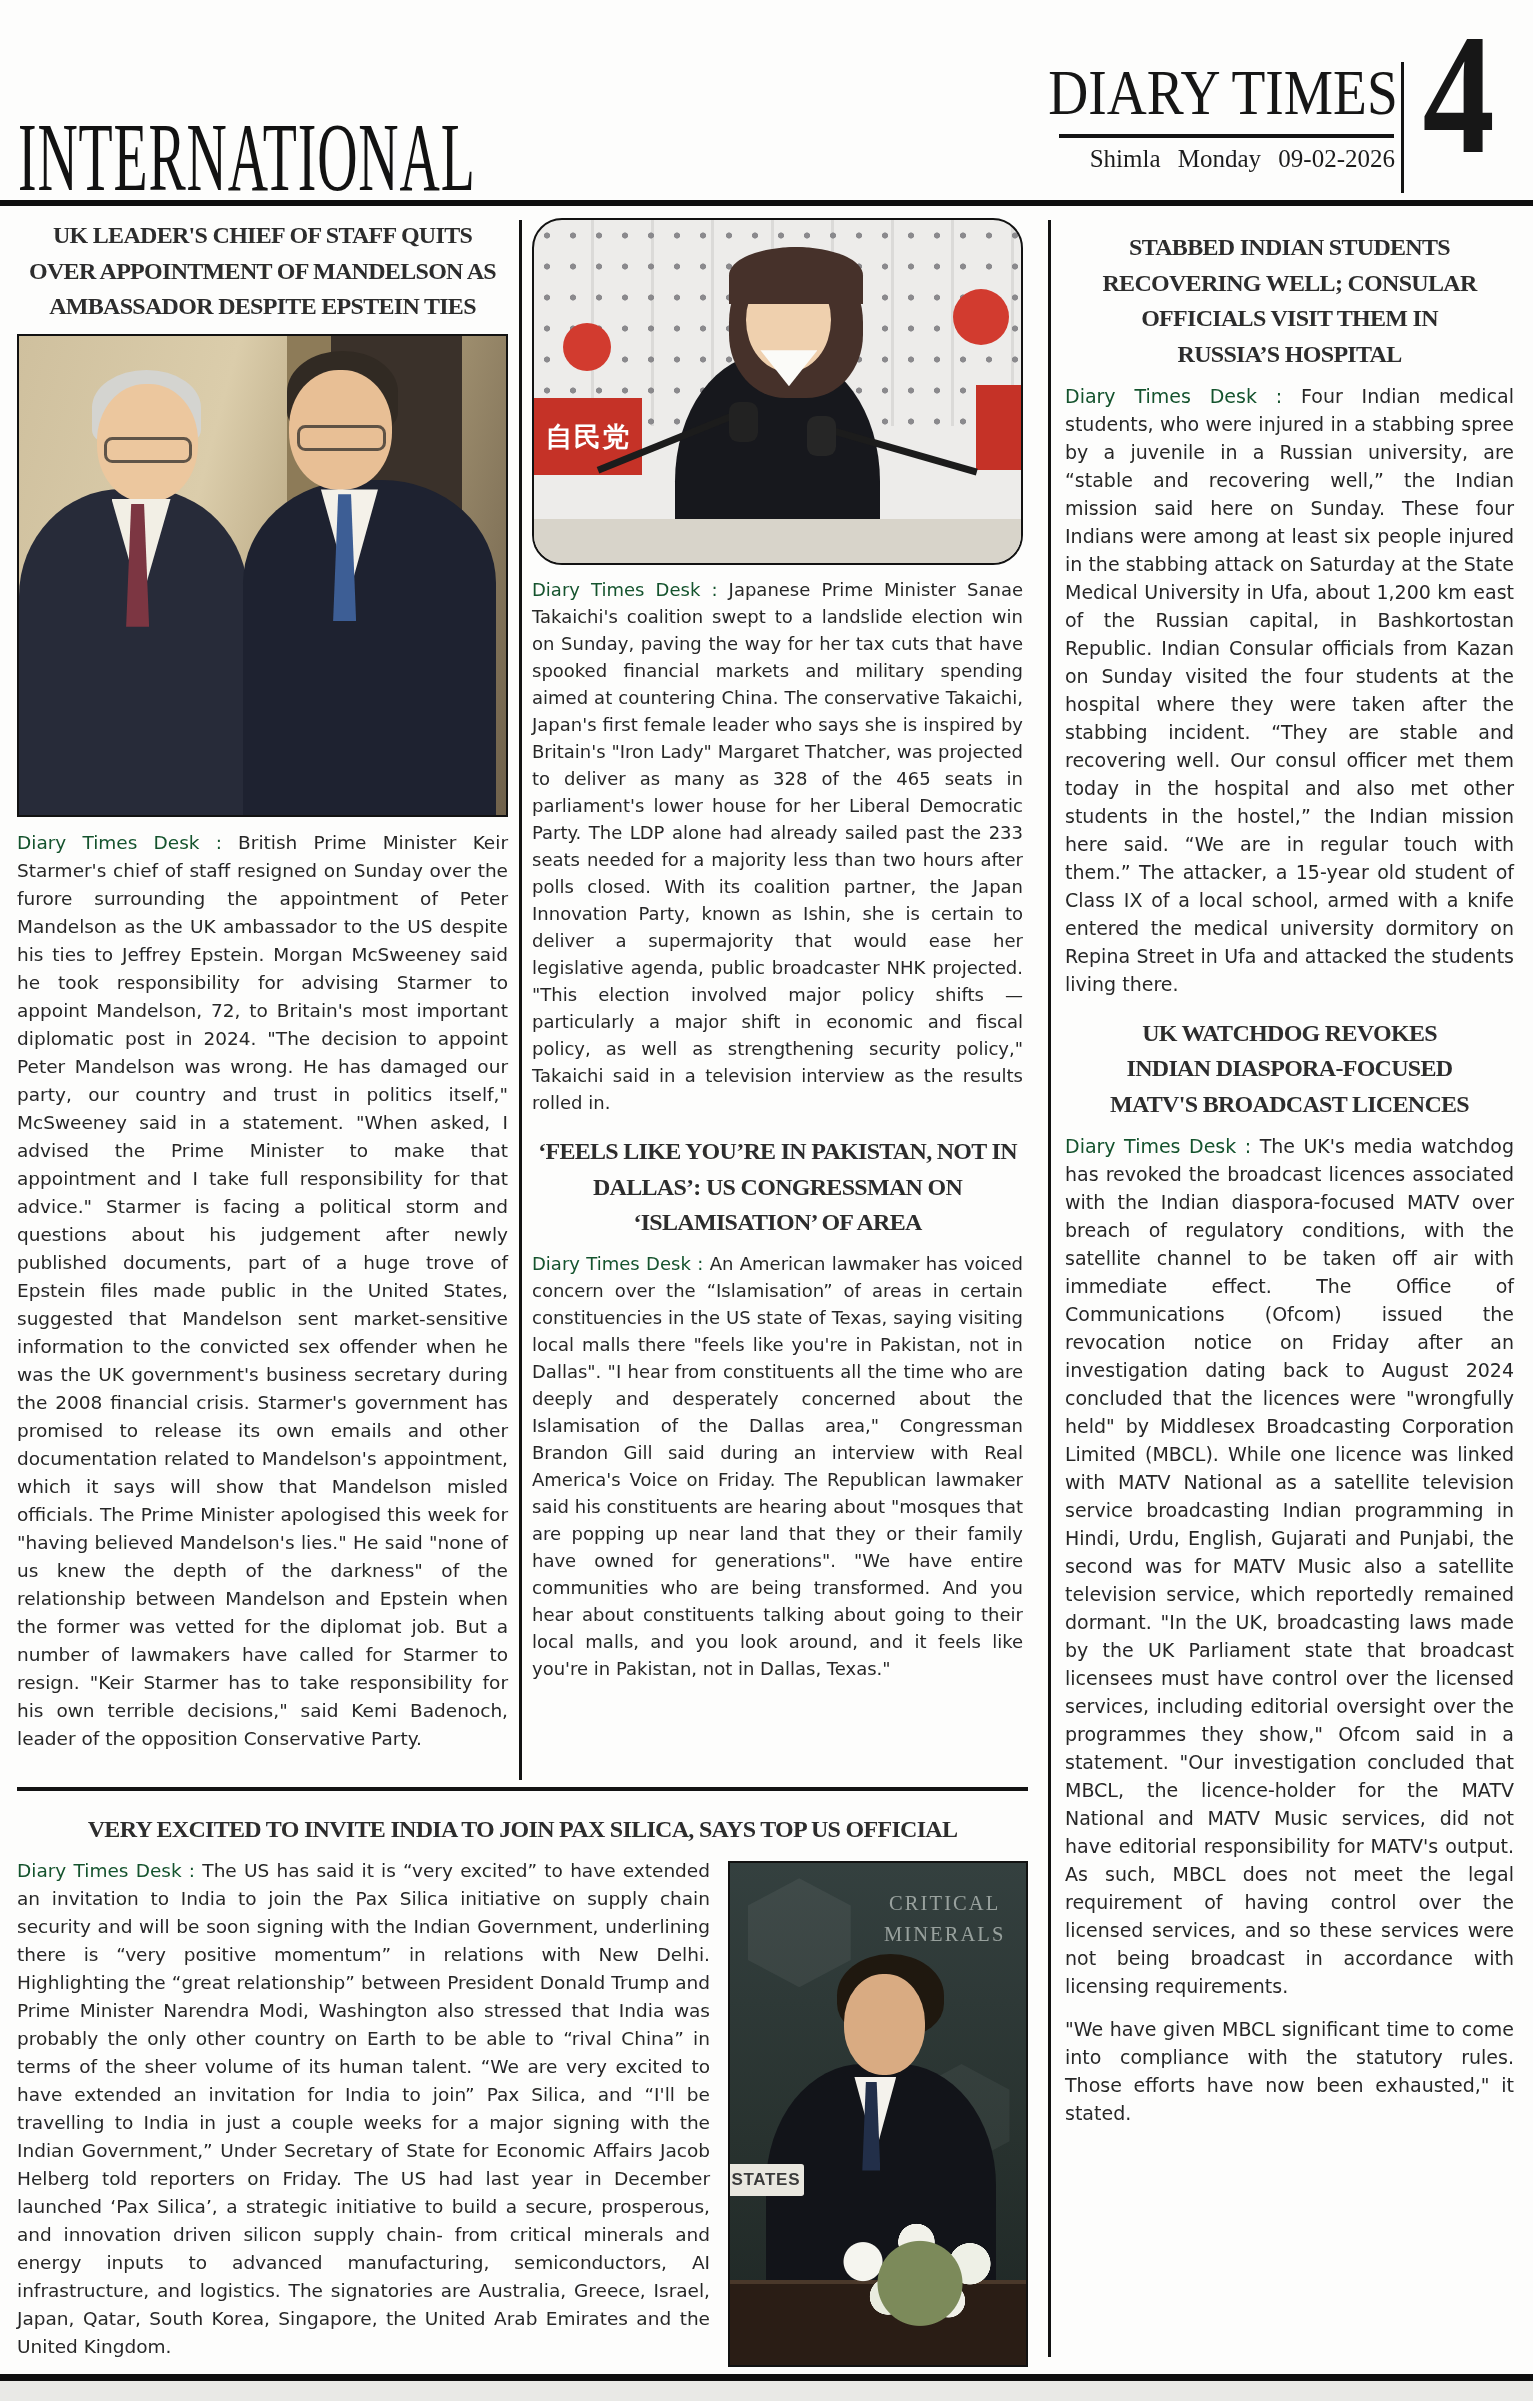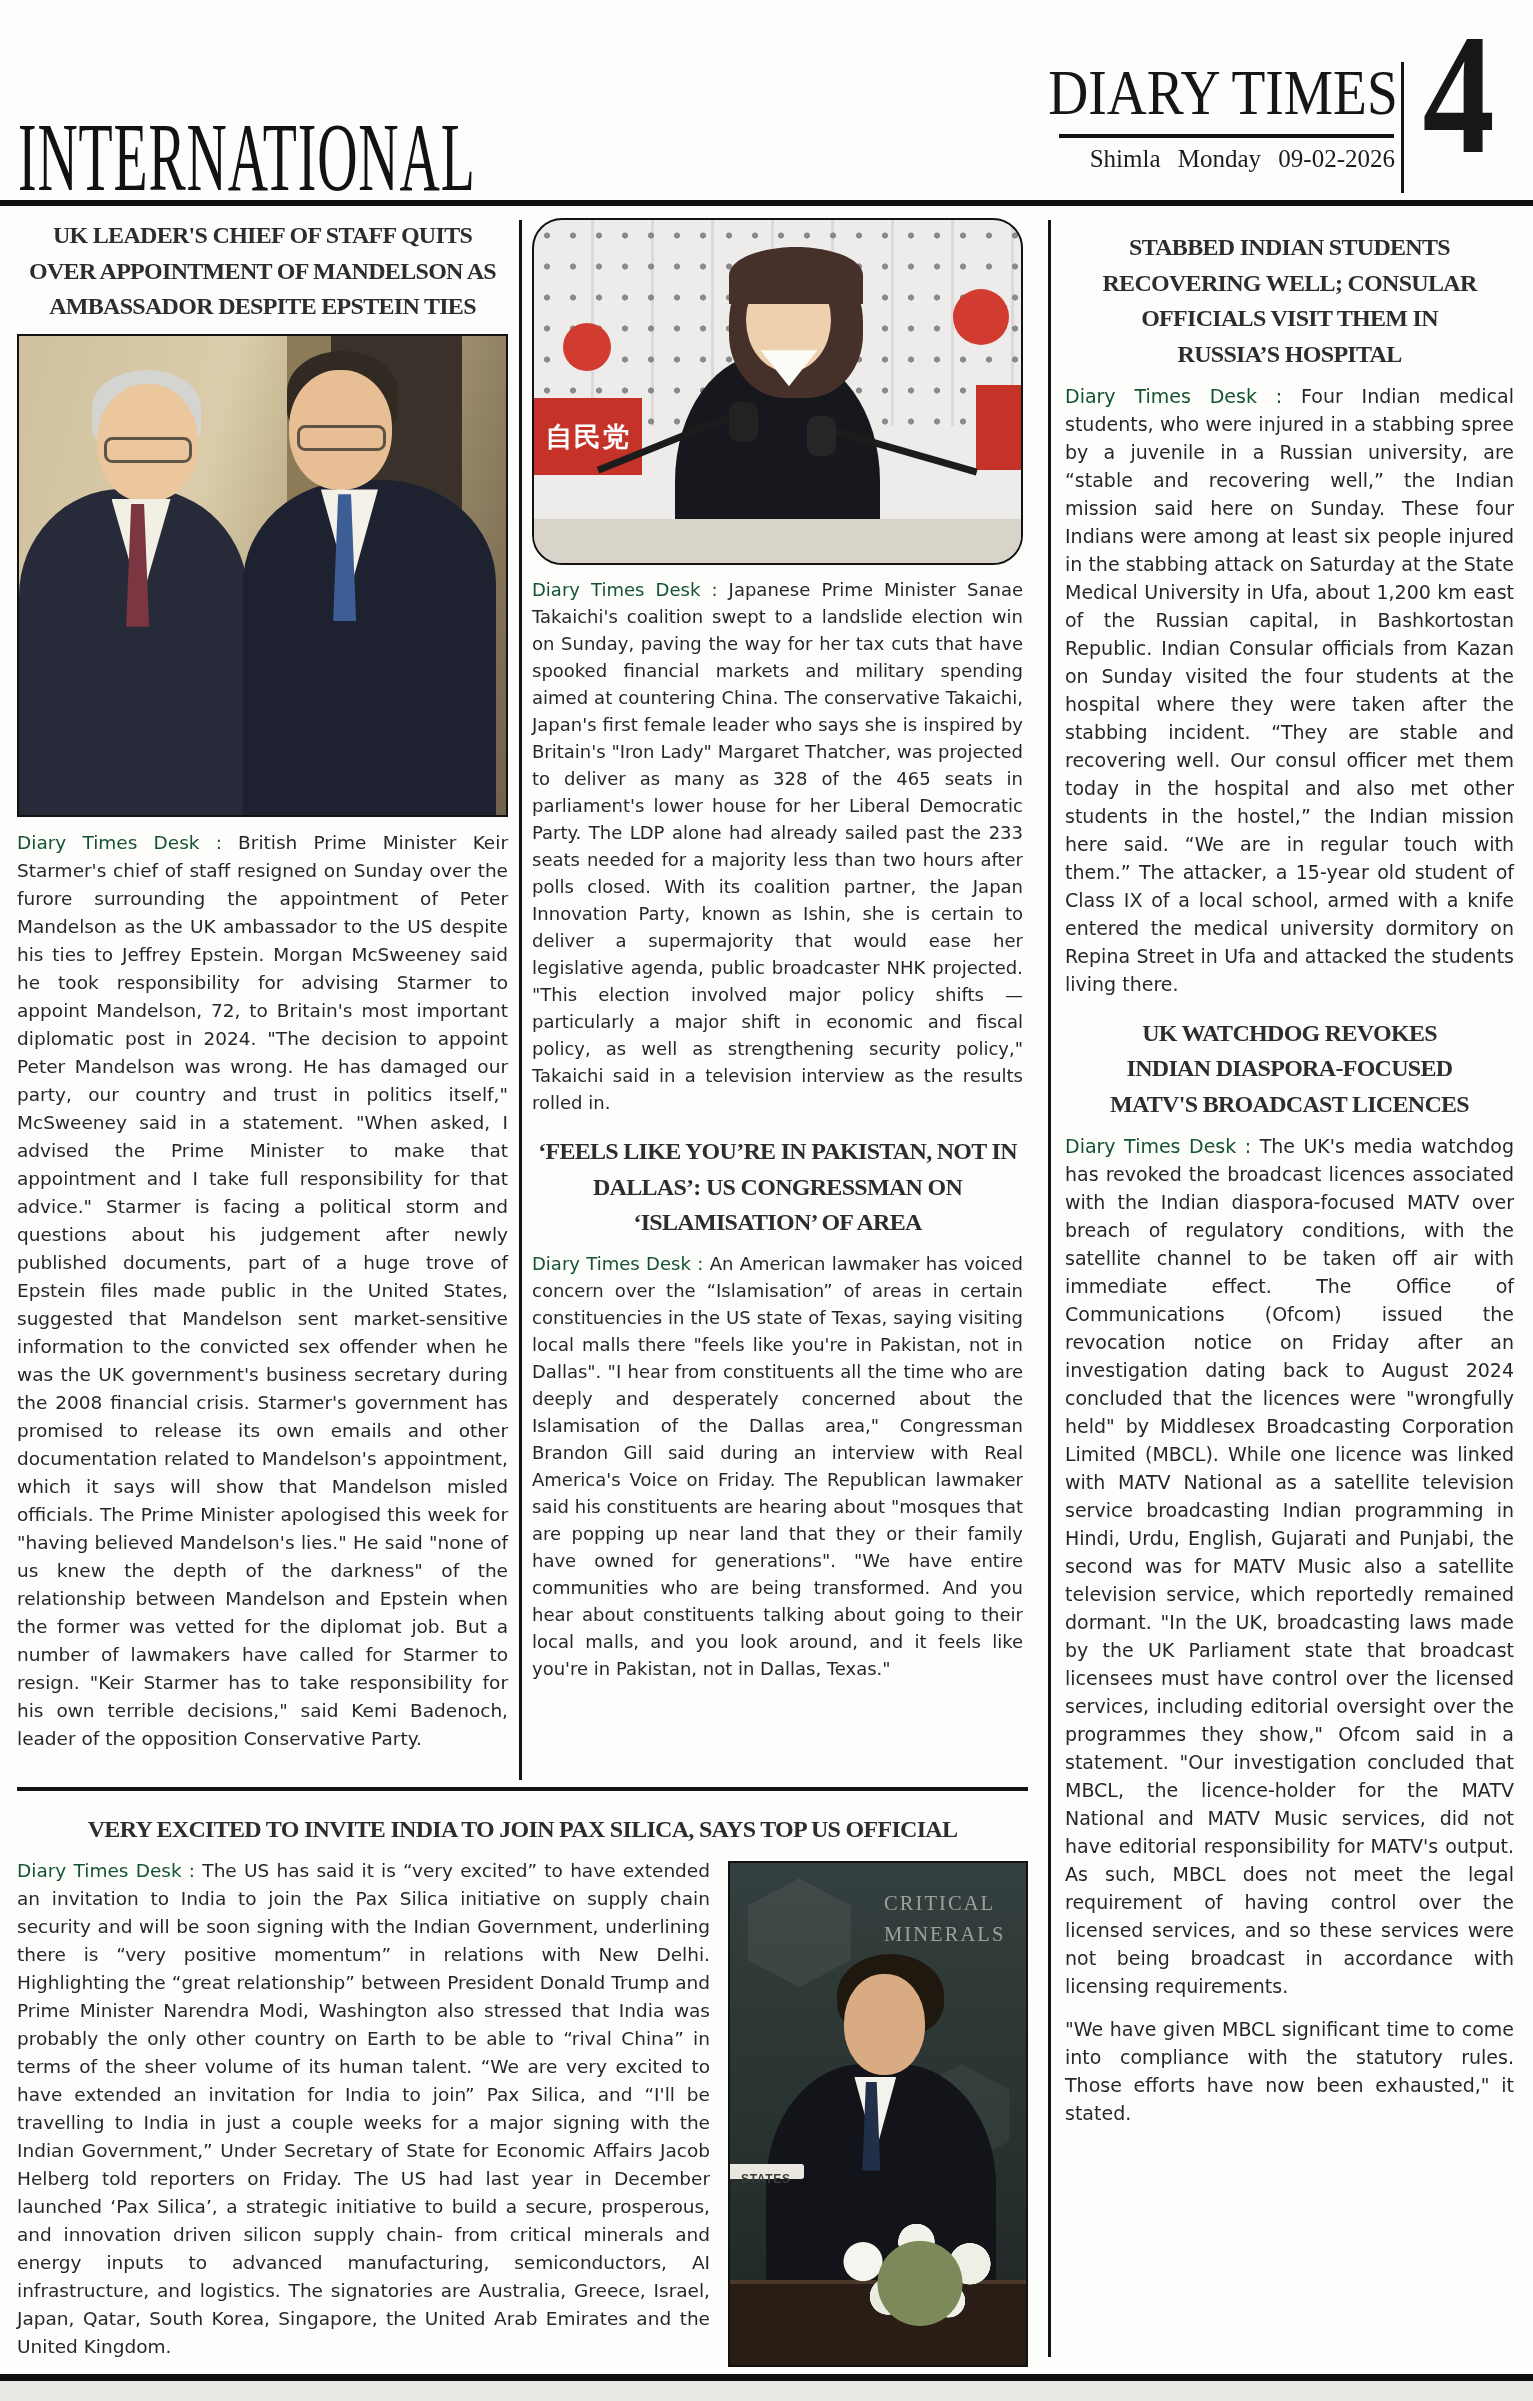--- a/index.html
+++ b/index.html
@@ -83,36 +83,36 @@
   .p2-mic2{left:58%;top:66%;width:164px;height:6.8px;background:#1c1c1c;transform:rotate(16deg);}
   .p2-michead2{left:56%;top:57%;width:29px;height:40px;border-radius:9.6px;background:#262626;}
   .p2-desk{left:0;bottom:0;width:100%;height:44px;background:#d8d4ca;}
   .photo3{float:right;width:300px;height:506px;margin:4.1px 0 6.8px 18px;
         background:linear-gradient(180deg,#34403f 0%,#28322f 55%,#1e2624 100%);}
   .p3-hex1{left:6%;top:3%;width:103px;height:109px;background:rgba(255,255,255,.06);
         clip-path:polygon(50% 0,100% 25%,100% 75%,50% 100%,0 75%,0 25%);}
   .p3-hex2{left:62%;top:40%;width:96px;height:103px;background:rgba(255,255,255,.05);
         clip-path:polygon(50% 0,100% 25%,100% 75%,50% 100%,0 75%,0 25%);}
   .p3-backdrop-text{left:52%;top:5%;font-family:"Liberation Serif",serif;font-size:20.5px;
-        letter-spacing:2.1px;color:rgba(222,228,223,.6);white-space:pre-line;line-height:1.5;}
+        letter-spacing:2.1px;color:rgba(222,228,223,.6);white-space:pre-line;line-height:1.5;text-align:center;}
   .p3-hair{left:36%;top:18%;width:107px;height:83px;border-radius:50% 50% 40% 40%;background:#1f180f;}
   .p3-face{left:38.5%;top:22%;width:81px;height:101px;border-radius:48%;background:#d9ab82;}
   .p3-suit{left:12%;top:40%;width:78%;height:44%;background:#121419;border-radius:42% 42% 0 0/55% 55% 0 0;}
   .p3-shirt{left:42%;top:42.5%;width:42px;height:77px;background:#f4f2ec;clip-path:polygon(0 0,100% 0,50% 100%);}
   .p3-tie{left:44.7%;top:43.5%;width:18px;height:89px;background:#222f49;clip-path:polygon(20% 0,80% 0,100% 100%,0 100%);}
   .p3-desk{left:0;bottom:0;width:100%;height:81px;background:#2a1d15;border-top:4.1px solid #4a382a;}
   .p3-flowers{left:34%;bottom:38px;width:178px;height:109px;
         background-image:radial-gradient(circle at 50% 60%,#7c8a5a 42px,transparent 43px),
         radial-gradient(circle at 18% 40%,#f5f5ef 19px,transparent 20px),
         radial-gradient(circle at 48% 22%,#f2f2ea 18px,transparent 18.5px),
         radial-gradient(circle at 78% 42%,#eef0e6 20.5px,transparent 21px),
         radial-gradient(circle at 32% 72%,#e9ecdf 18px,transparent 18.5px),
         radial-gradient(circle at 66% 76%,#f0f0e8 16.4px,transparent 17px);}
-  .p3-plate{left:-2.7px;top:60%;width:77px;height:15px;background:#e9e7df;border-radius:2.7px;
-        font-family:"Liberation Sans",sans-serif;font-weight:700;font-size:12px;color:#3a3a3a;
+  .p3-plate{left:-2.7px;top:60%;width:77px;height:32px;background:#e9e7df;border-radius:2.7px;
+        font-family:"Liberation Sans",sans-serif;font-weight:700;font-size:17px;color:#3a3a3a;
         text-align:center;line-height:31px;letter-spacing:0.7px;}
 </style>
 </head>
 <body>
 
 <div class="page">
 
   <div class="section-title">INTERNATIONAL</div>
   <div class="mast-name">DIARY TIMES</div>
   <div class="mast-rule"></div>

